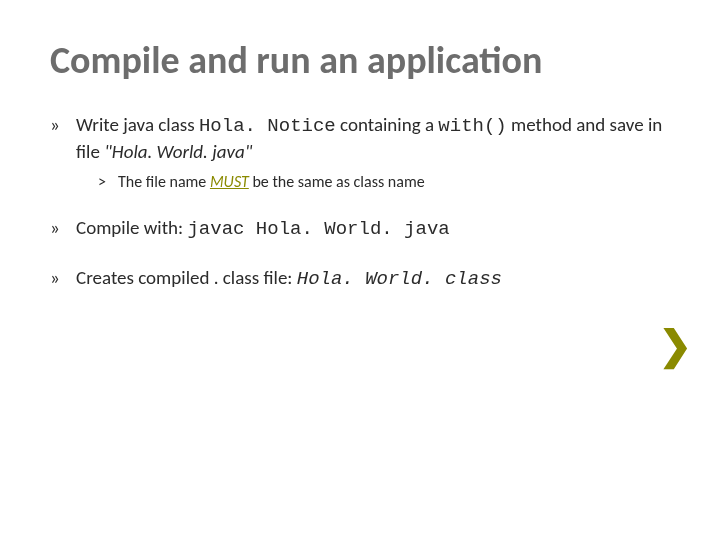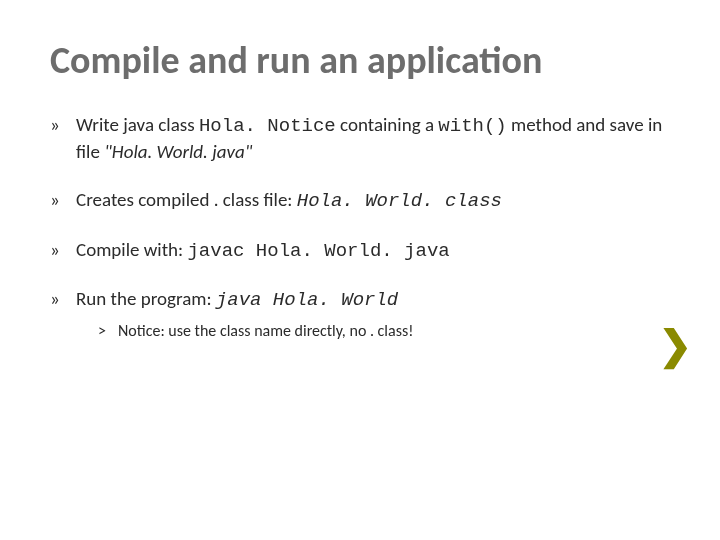--- a/index.html
+++ b/index.html
@@ -86,22 +86,21 @@
     line-height: 1;
   }
 </style>
 </head>
 <body>
 
 <div class="slide">
   <h1 class="title">Compile and run an application</h1>
 
   <ul class="lvl1">
-      <li>Write java class <span class="mono">Hola. Notice</span> containing a <span class="mono">with()</span> method and save in file <span class="ital">"Hola. World. java"</span></li>
+      <li>Write java class <span class="mono">Hola. Notice</span> containing a <span class="mono">with()</span> method and save in file <span class="ital">"Hola. World. java"</span><ul class="lvl2">
+          <li>The file name <span class="must">MUST</span> be the same as class name</li>
+        </ul></li>
+      <li>Compile with: <span class="mono">javac Hola. World. java</span></li>
       <li>Creates compiled . class file: <span class="mono ital">Hola. World. class</span></li>
-      <li>Compile with: <span class="mono">javac Hola. World. java</span></li>
-      <li>Run the program: <span class="mono ital">java  Hola. World</span><ul class="lvl2">
-          <li>Notice: use the class name directly, no . class!</li>
-        </ul></li>
     </ul>
 
   <div class="nextglyph">❯</div>
 </div>
 
 </body></html>

